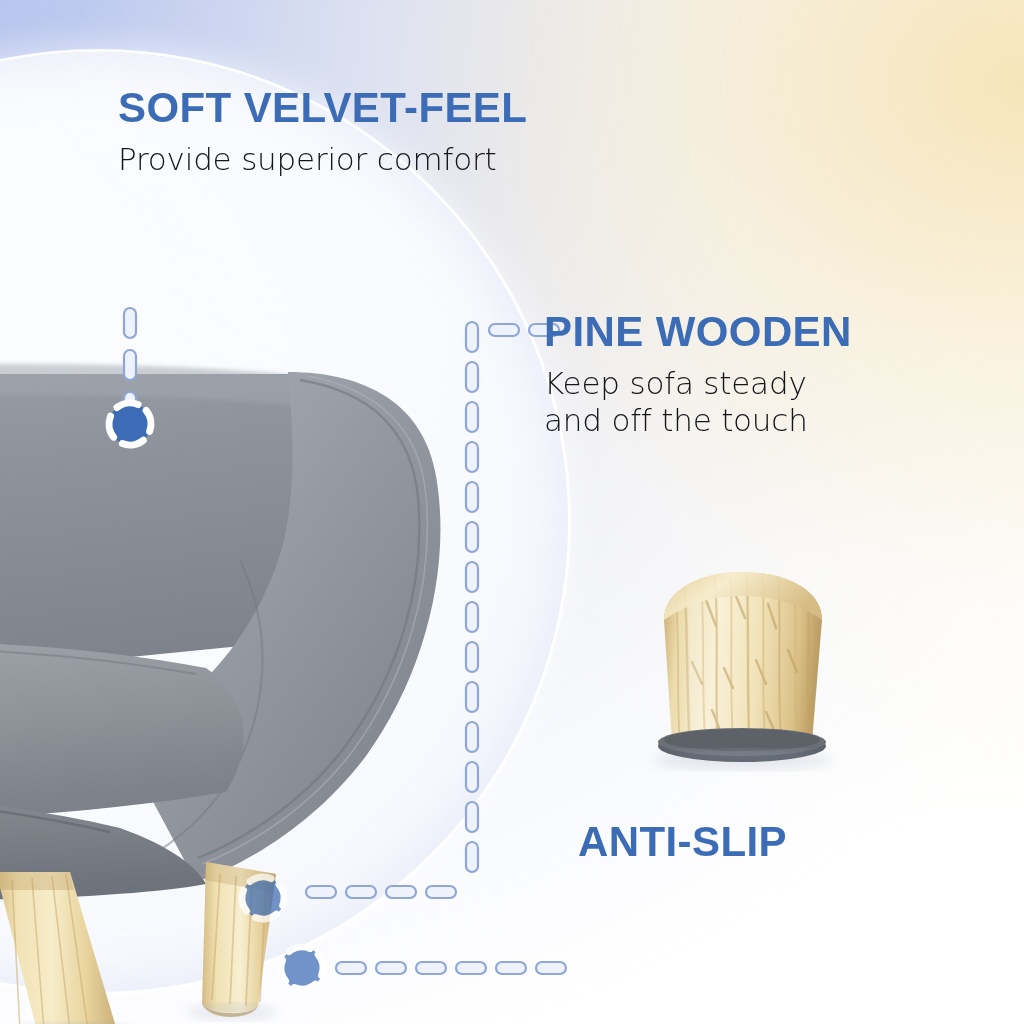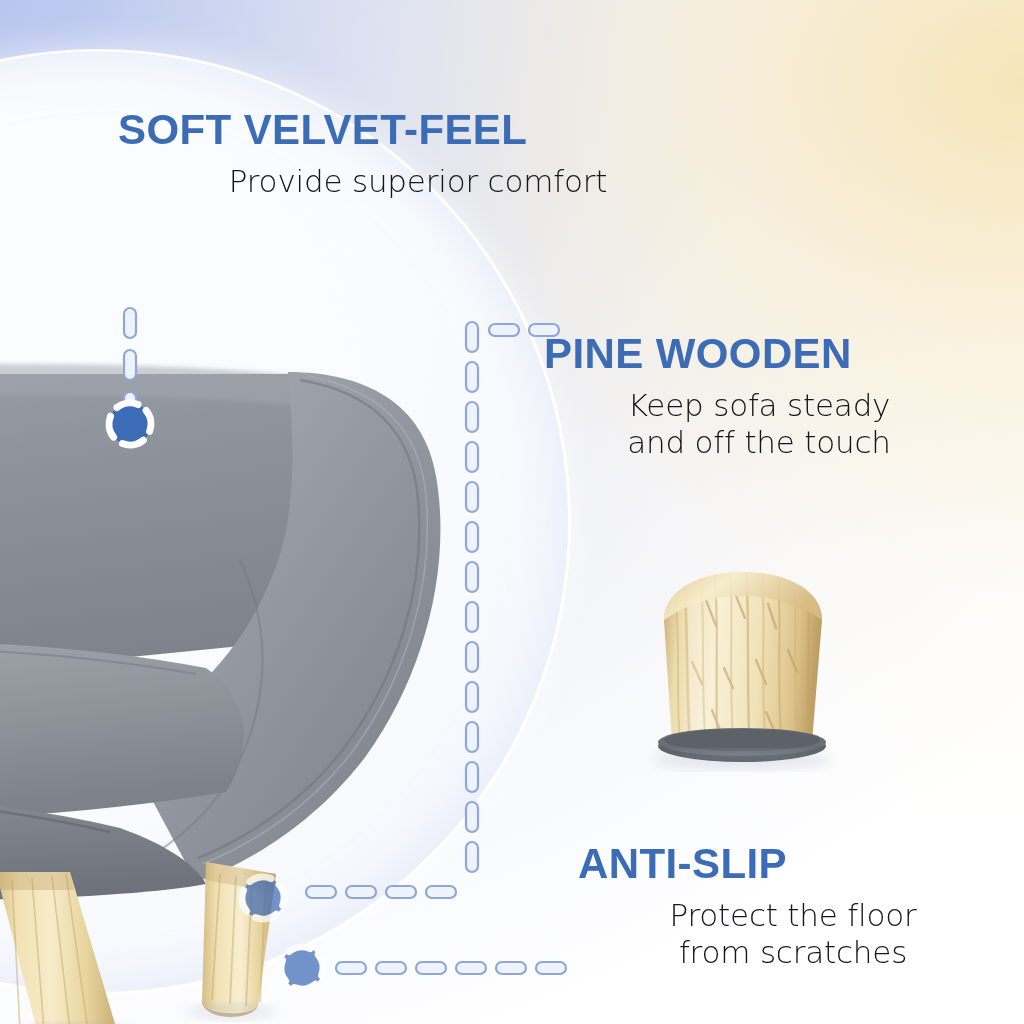--- a/index.html
+++ b/index.html
@@ -22,29 +22,29 @@
     background:radial-gradient(120% 120% at 25% 20%, rgba(255,255,255,.97) 0%, rgba(252,253,255,.93) 45%, rgba(246,248,253,.92) 75%, rgba(240,244,252,.92) 100%);
     box-shadow:0 0 0 3px rgba(255,255,255,.95), 0 0 34px 6px rgba(255,255,255,.55);
     overflow:hidden;
   }
   .circle-inner-shadow{
     position:absolute;inset:0;border-radius:50%;
     box-shadow:inset 0 0 60px rgba(180,195,230,.28);
   }
 
   
-  .block{position:absolute;margin-top:22px;}
+  .block{position:absolute;}
   .head{
     color:#3d6cb6;font-weight:700;letter-spacing:.4px;
     font-size:42px;line-height:1.03;text-transform:uppercase;margin:0 0 12px 0;
     font-family:"Liberation Sans", sans-serif;
   }
   .sub{
     color:#14161a;font-size:31px;line-height:1.18;margin:0;font-weight:300;
-    font-family:"DejaVu Sans","Liberation Sans",sans-serif;letter-spacing:-.2px;text-align:center;
+    font-family:"DejaVu Sans","Liberation Sans",sans-serif;letter-spacing:-.2px;
   }
   #b-velvet{left:118px;top:86px;width:600px;}
   #b-legs{left:544px;top:310px;width:430px;}
   #b-pads{left:578px;top:820px;width:430px;}
 
   
   .svg-layer{position:absolute;left:0;top:0;width:1024px;height:1024px;pointer-events:none;}
 </style>
 </head>
 <body>
@@ -299,19 +299,15 @@
     <p class="sub">
       <span>Keep sofa steady</span><br>
       <span>and off the touch</span>
     </p>
   </div>
 
   <div class="block" id="b-pads">
     <h2 class="head">
       <span>ANTI-SLIP</span><br>
     </h2>
-    <p class="sub">
-      <span>Protect the floor</span><br>
-      <span>from scratches</span>
-    </p>
   </div>
 
 </div>
 
 </body></html>

